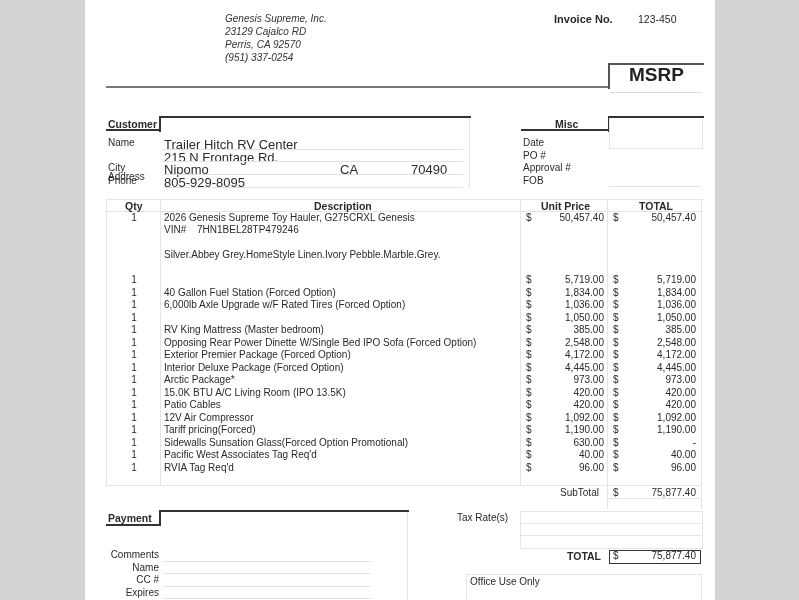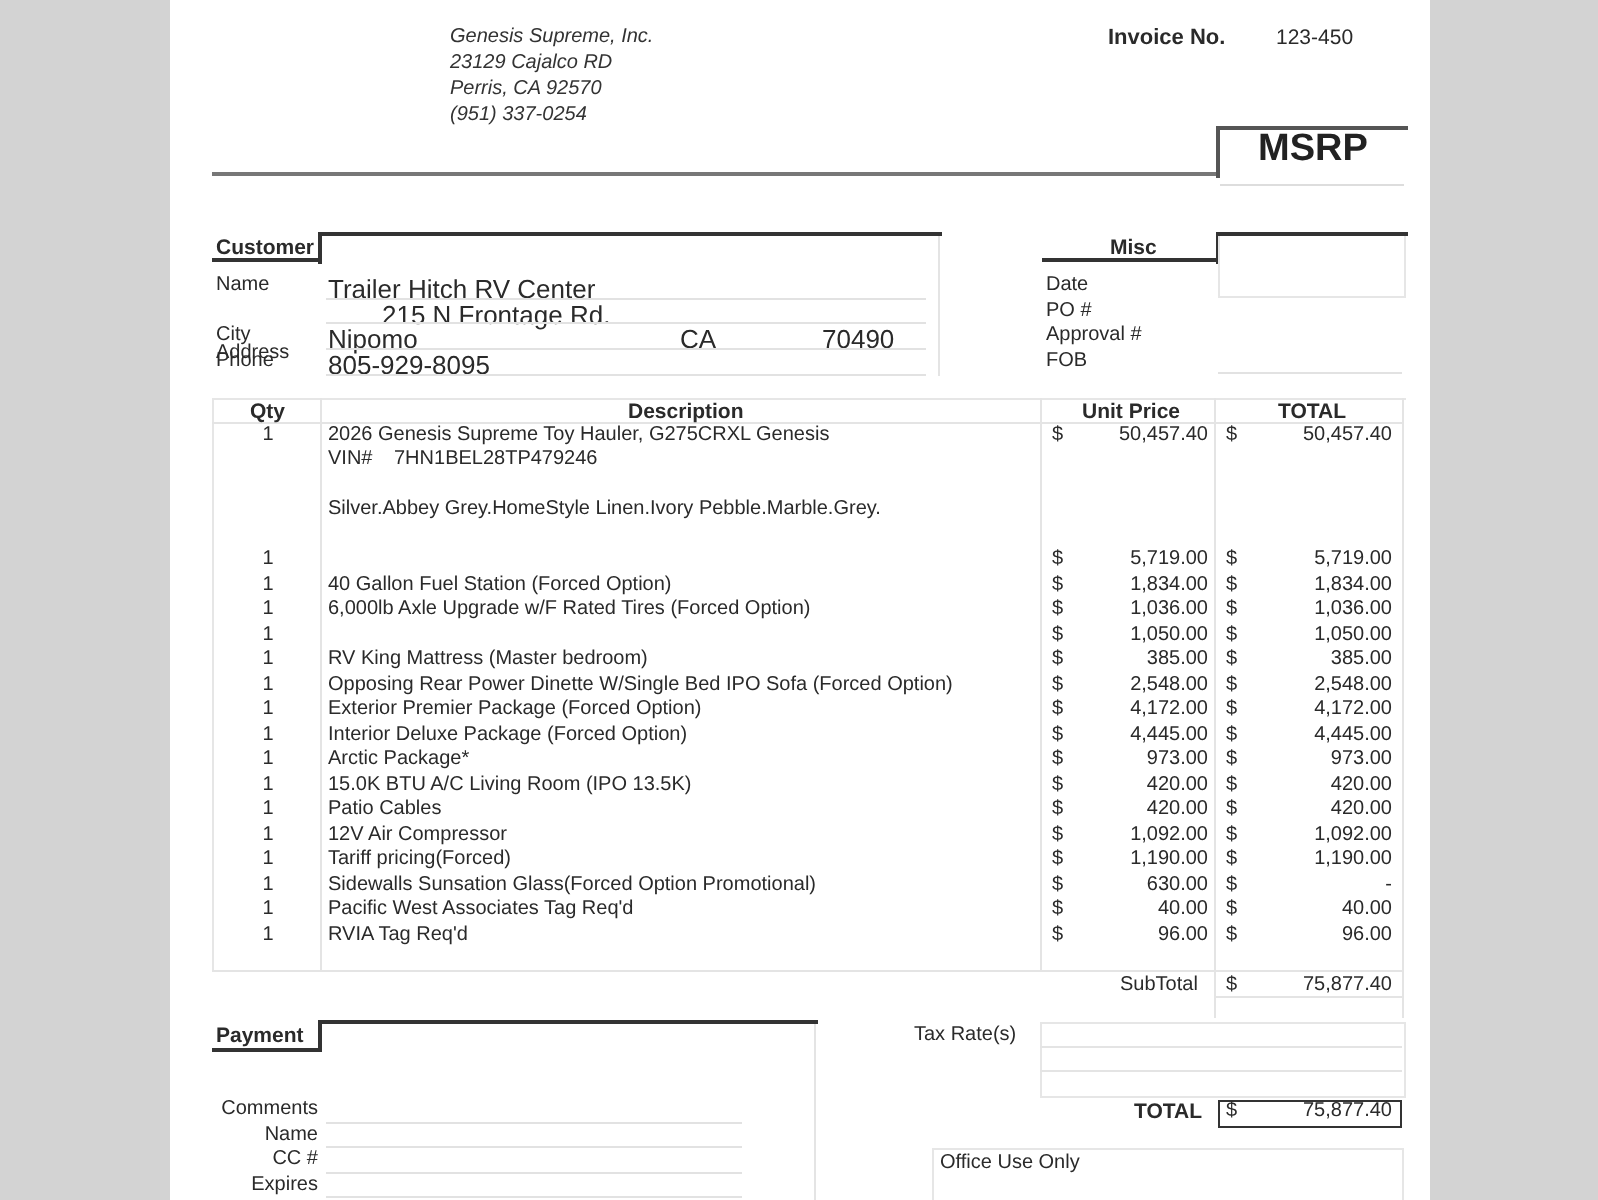--- a/index.html
+++ b/index.html
@@ -60,21 +60,21 @@
   <div class="tab-line" style="left:21px;top:129px;width:53px;"></div>
   <div class="tab-top" style="left:74px;top:116px;width:310px;height:14px;"></div>
   <div class="vline" style="left:384px;top:118px;height:70px;"></div>
 
   <div class="abs field-lbl" style="left:23px;top:137px;">Name</div>
   <div class="abs field-lbl" style="left:23px;top:150px;margin-top:21px;">Address</div>
   <div class="abs field-lbl" style="left:23px;top:162px;">City</div>
   <div class="abs field-lbl" style="left:23px;top:175px;">Phone</div>
 
   <div class="abs field-val" style="left:79px;top:137px;">Trailer Hitch RV Center</div>
-  <div class="abs field-val" style="left:79px;top:150px;margin-left:27px;">215 N Frontage Rd.</div>
+  <div class="abs field-val" style="left:79px;top:150px;">215 N Frontage Rd.</div>
   <div class="abs field-val" style="left:79px;top:162px;">Nipomo</div>
   <div class="abs field-val" style="left:255px;top:162px;">CA</div>
   <div class="abs field-val" style="left:326px;top:162px;">70490</div>
   <div class="abs field-val" style="left:79px;top:175px;">805-929-8095</div>
   <div class="uline" style="left:78px;top:149px;width:300px;"></div>
   <div class="uline" style="left:78px;top:161px;width:300px;"></div>
   <div class="uline" style="left:78px;top:174px;width:300px;"></div>
   <div class="uline" style="left:78px;top:187px;width:300px;"></div>
 
   <div class="abs sec-label" style="left:438px;top:118px;margin-left:32px;">Misc</div>

